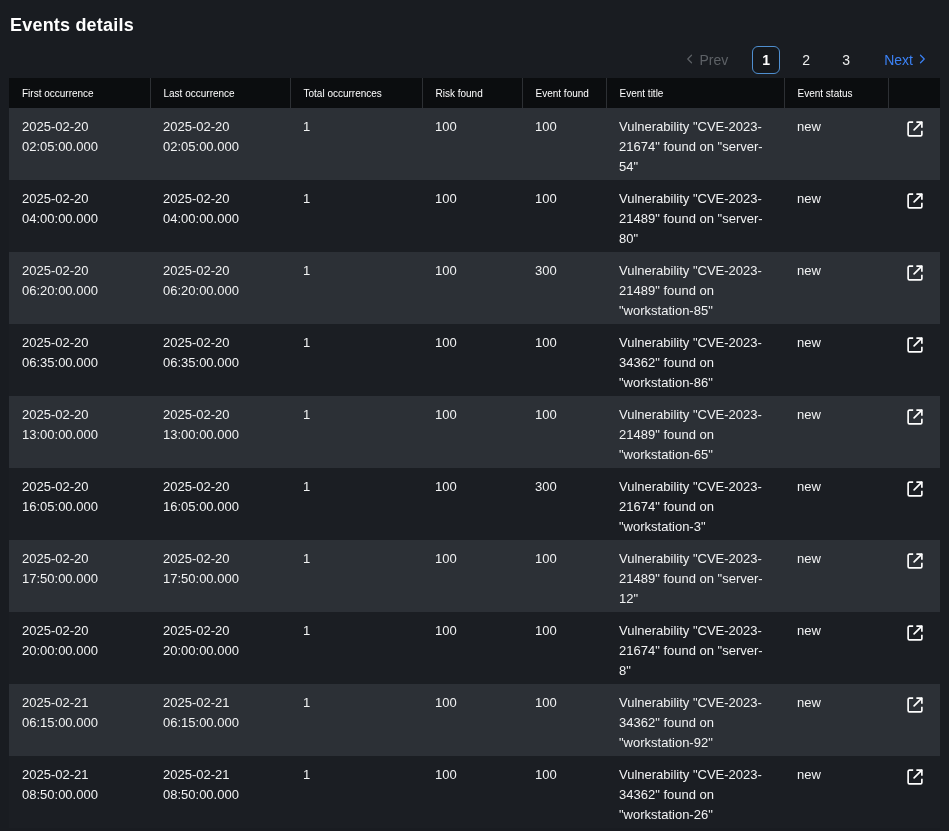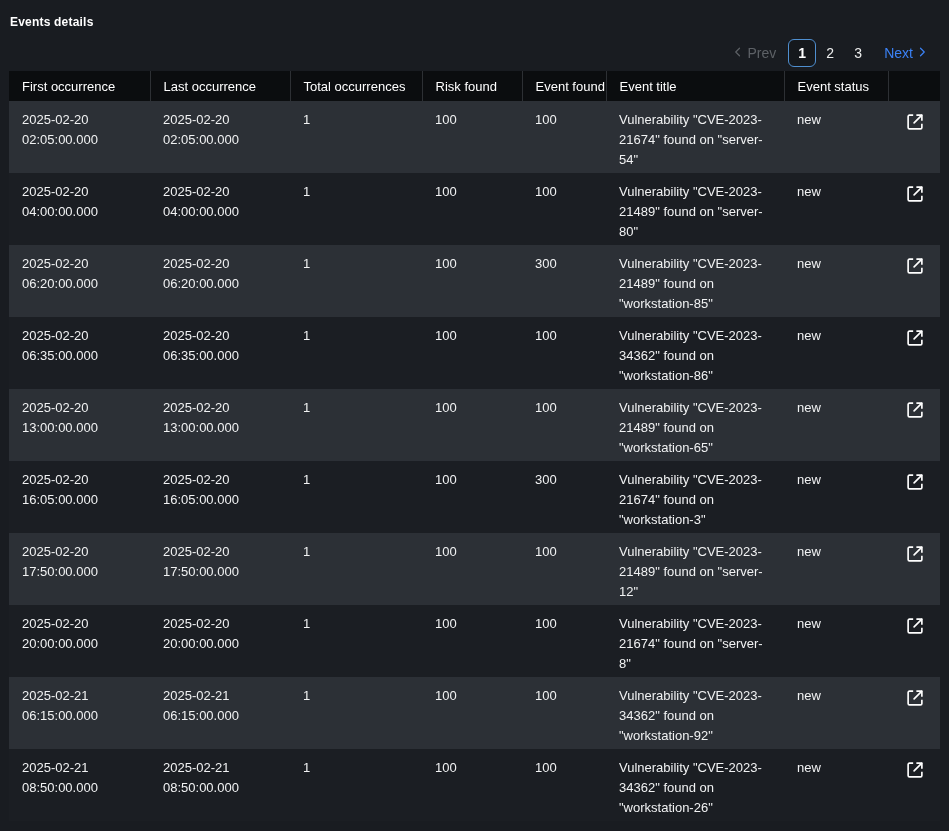--- a/index.html
+++ b/index.html
@@ -5,32 +5,32 @@
   * { box-sizing: border-box; }
   html, body {
     margin: 0; padding: 0;
     width: 949px; height: 831px;
     background: #191c21;
     font-family: "Liberation Sans", "DejaVu Sans", sans-serif;
     color: #f1f2f3;
     overflow: hidden;
   }
   .page-title {
-    font-size: 12px;
+    font-size: 18px;
     font-weight: bold;
     color: #ffffff;
     margin: 15px 0 0 10px;
     letter-spacing: 0.2px;
   }
   
   .pagination {
     display: flex;
     justify-content: flex-end;
     align-items: center;
-    gap: 0;
+    gap: 12px;
     margin: 10px 17px 4px 0;
     height: 28px;
   }
   .nav-btn {
     display: flex;
     align-items: center;
     gap: 3px;
     background: none;
     border: none;
     padding: 0 4px;
@@ -72,21 +72,21 @@
   col.c2 { width: 140px; }
   col.c3 { width: 132px; }
   col.c4 { width: 100px; }
   col.c5 { width: 84px;  }
   col.c6 { width: 178px; }
   col.c7 { width: 104px; }
   col.c8 { width: 52px;  }
   thead th {
     background: #0b0d0f;
     height: 30px;
-    font-size: 13px;
+    font-size: 10px;
     font-weight: normal;
     color: #ffffff;
     text-align: left;
     padding: 0 10px 0 13px;
     border-right: 1px solid #2d3034;
     white-space: nowrap;
     overflow: hidden;
   }
   thead th:last-child { border-right: none; }
   tbody tr:nth-child(odd)  { background: #2c3036; }

